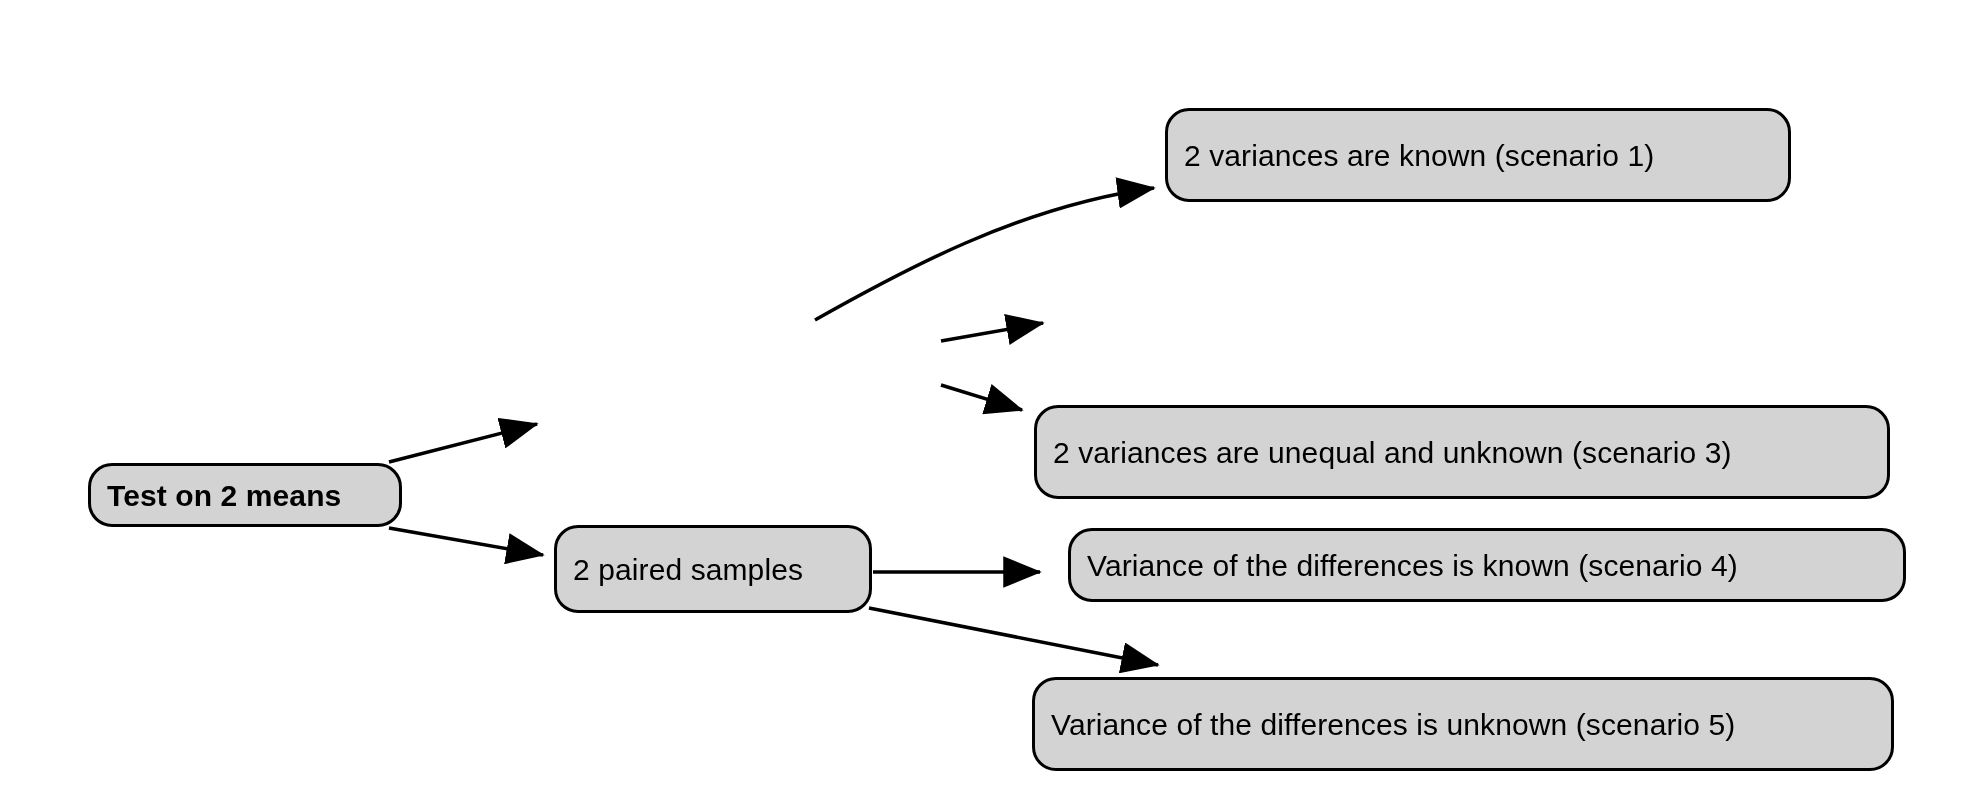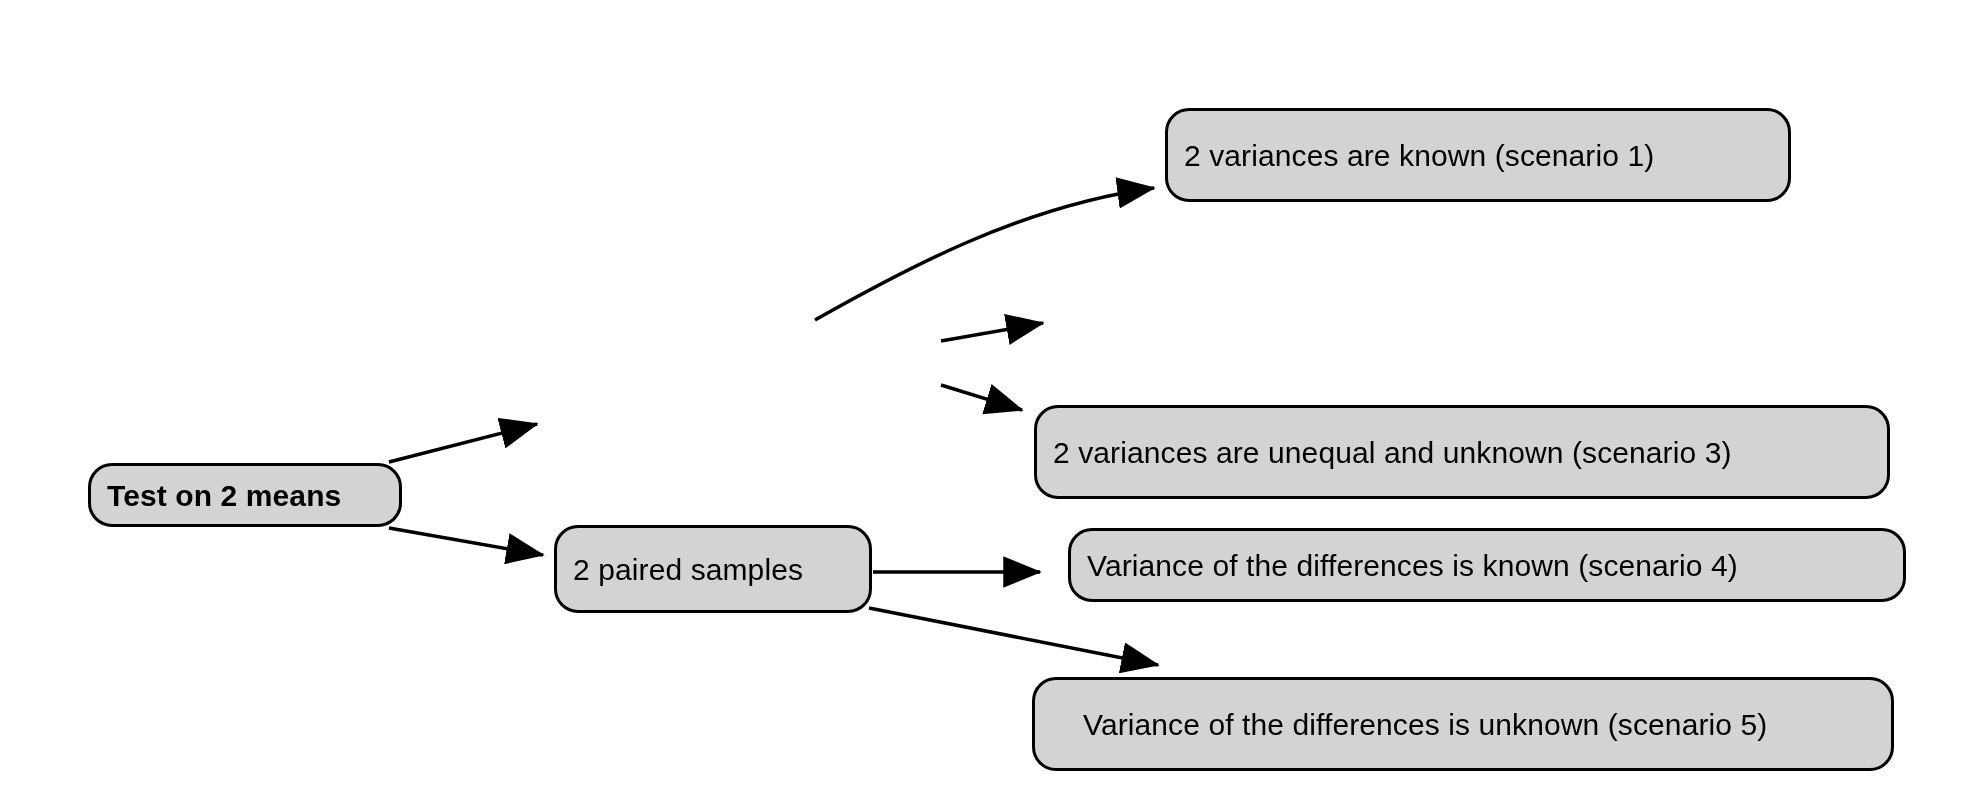--- a/index.html
+++ b/index.html
@@ -85,17 +85,17 @@
 
 
   <div class="node" style="left:1034px; top:389px; width:856px; height:94px;margin-top:16px;">
     <span class="node-label">2 variances are unequal and unknown (scenario 3)</span>
   </div>
 
   <div class="node" style="left:1052px; top:528px; width:838px; height:74px;margin-left:16px;">
     <span class="node-label">Variance of the differences is known (scenario 4)</span>
   </div>
 
-  <div class="node" style="left:1032px; top:677px; width:862px; height:94px;padding-left:32px;">
+  <div class="node" style="left:1032px; top:677px; width:862px; height:94px;">
     <span class="node-label">Variance of the differences is unknown (scenario 5)</span>
   </div>
 
 </div>
 
 </body></html>

